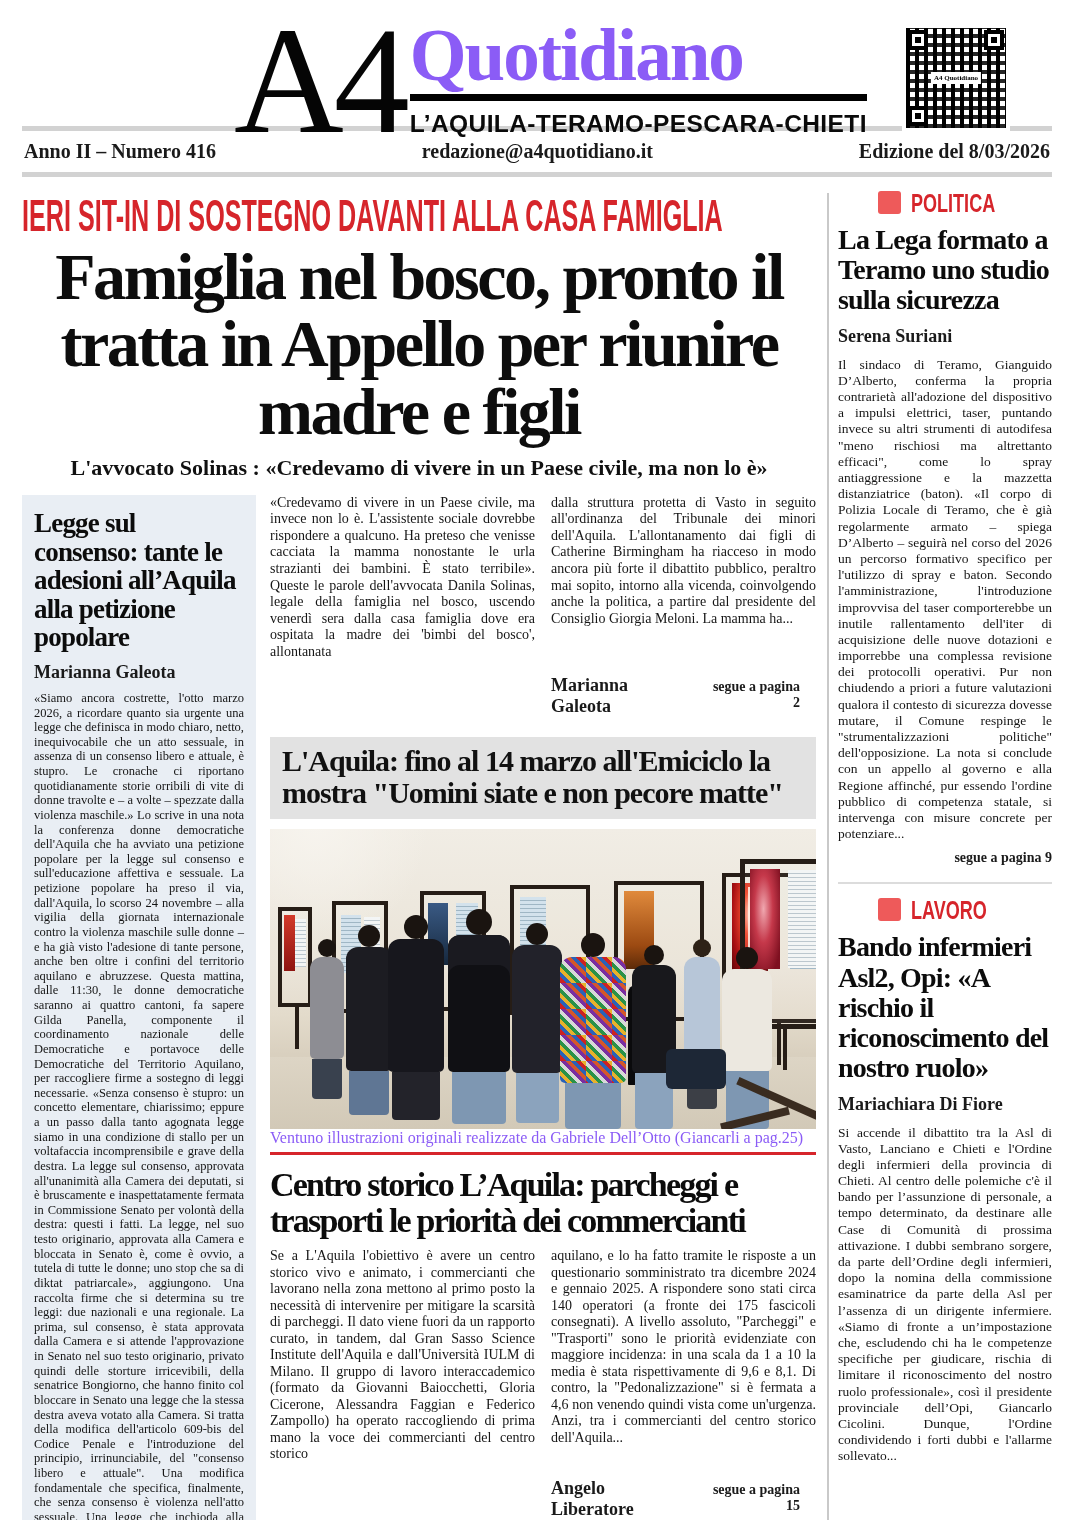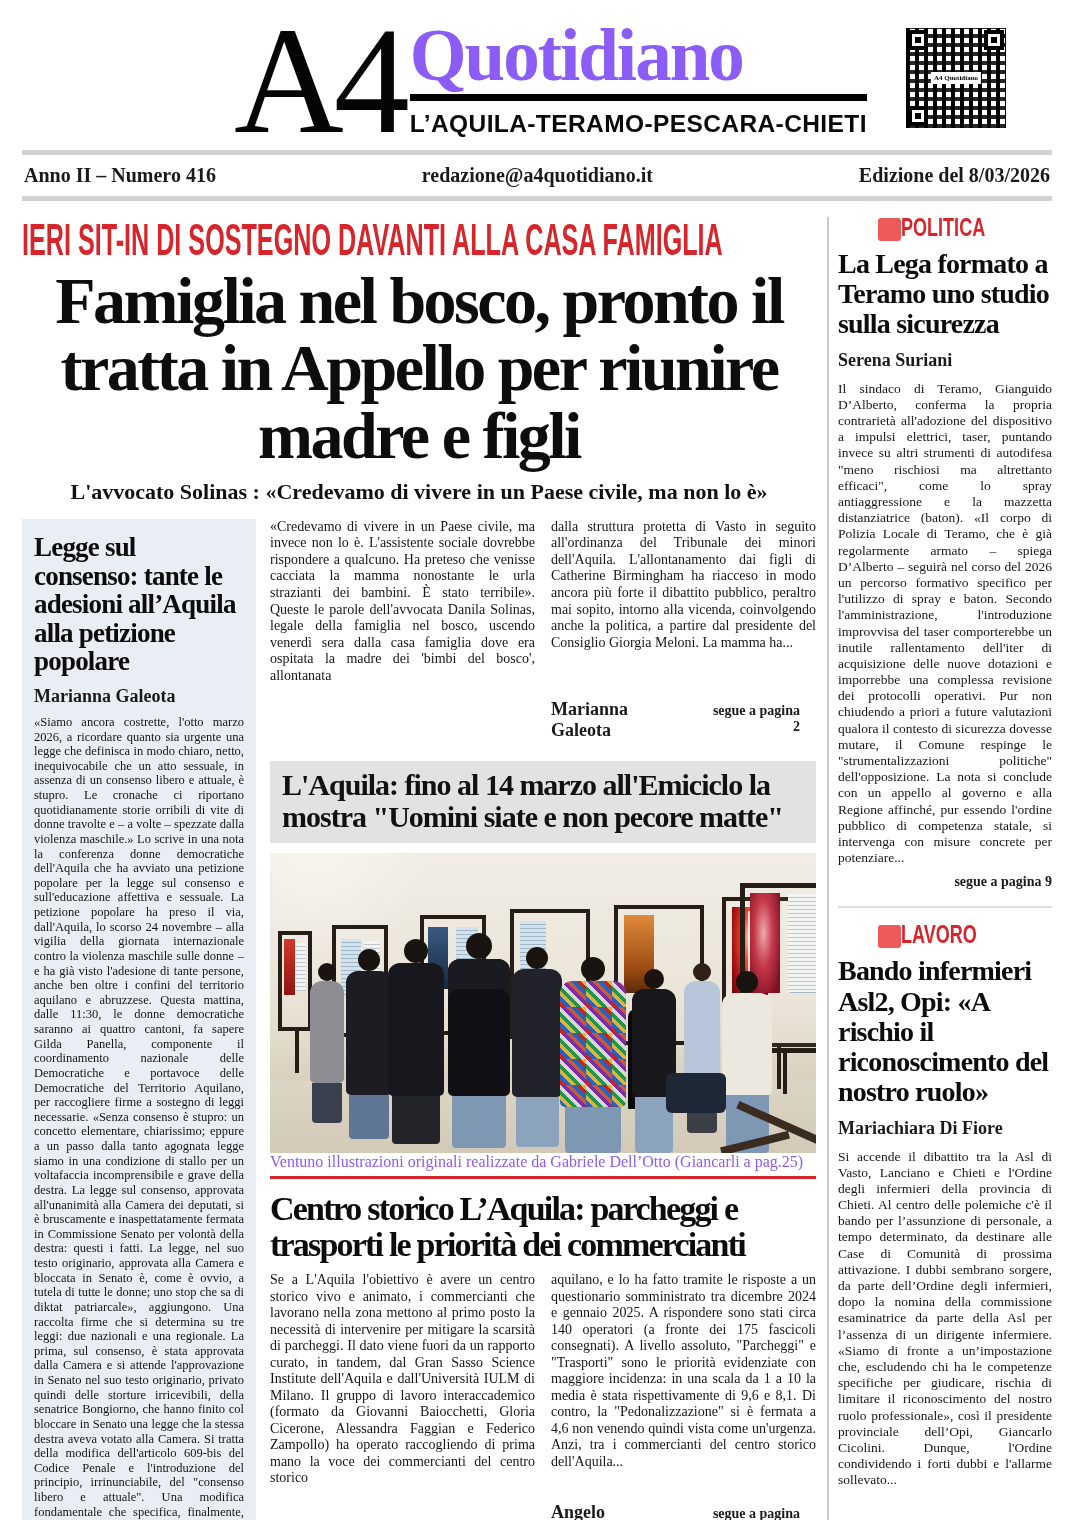--- a/index.html
+++ b/index.html
@@ -2,21 +2,21 @@
 <html><head>
 <meta charset="utf-8">
 <style>
   html,body{margin:0;padding:0;background:#f2f2f2;}
   .page{
     position:relative;width:1074px;height:1520px;margin:0 auto;background:#ffffff;
     box-sizing:border-box;padding:0 22px;overflow:hidden;
     font-family:"Liberation Serif", serif;color:#1a1a1a;
   }
   
-  .masthead{position:relative;height:150px;}
+  .masthead{position:relative;height:126px;}
   .logo-block{position:absolute;left:212px;top:12px;display:flex;align-items:flex-start;}
   .logo-a4{font-family:"Liberation Serif",serif;font-size:152px;line-height:.92;font-weight:400;letter-spacing:-10px;color:#050505;}
   .logo-right{margin-left:10px;padding-top:10px;}
   .logo-name{display:block;font-weight:700;font-size:73px;line-height:.92;letter-spacing:-2px;color:#8b5cf6;}
   .logo-rule{height:7px;background:#000;margin:5px 0 9px;}
   .tagline{display:block;font-family:"Liberation Sans",sans-serif;font-weight:700;font-size:24.5px;letter-spacing:.4px;color:#0a0a0a;}
   
   .qr{position:absolute;right:46px;top:28px;width:100px;height:100px;background:
       repeating-linear-gradient(0deg,rgba(0,0,0,.85) 0 4px,transparent 4px 9px),
       repeating-linear-gradient(90deg,#000 0 4px,#fff 4px 9px);outline:4px solid #fff;}
@@ -53,21 +53,21 @@
   .byline-row{display:flex;justify-content:space-between;align-items:baseline;margin:3px 0 10px;
     width:calc(50% - 8px);margin-left:auto;}
   .byline-row .author{margin:0;font-size:18px;}
   .byline-row .jump{margin:16px;font-size:14px;}
   .exh-head{background:#e2e2e2;padding:8px 12px 10px;font-weight:700;font-size:30px;line-height:1.07;
     letter-spacing:-1px;color:#111;margin-bottom:10px;}
   .caption{font-weight:400;font-size:16px;color:#8b5cf6;}
   .red-rule{height:3px;background:#d6252b;margin:5px 0 12px;}
   .commerce-head{font-weight:700;font-size:34px;line-height:1.04;letter-spacing:-1.8px;color:#0c0c0c;margin:0 0 10px;}
   
-  .section-label{display:flex;align-items:flex-end;margin:2px 0 8px;padding-left:40px;}
+  .section-label{display:flex;align-items:flex-start;gap:10px;margin:2px 0 8px;padding-left:40px;}
   .section-square{width:23px;height:23px;background:#ee5a5a;border-radius:3px;flex-shrink:0;}
   .section-name{font-family:"Liberation Sans",sans-serif;font-weight:700;font-size:22px;color:#d6252b;
     transform:scale(.82,1.15);transform-origin:left center;white-space:nowrap;}
   .sb-headline{font-weight:700;font-size:28px;line-height:1.08;letter-spacing:-.8px;color:#0c0c0c;margin:0 0 10px;}
   .sb-author{font-weight:700;font-size:18px;margin:0 0 10px;}
   .sb-body{font-size:13.5px;line-height:1.2;text-align:justify;color:#151515;}
   .sb-jump{font-weight:700;font-size:14px;text-align:right;margin:8px 0 0;}
   .sb-divider{height:2px;background:#dcdcdc;margin:16px 0 14px;}
   
   .photo{position:relative;height:300px;overflow:hidden;background:linear-gradient(180deg,#f1ede5 0%,#eae4d8 45%,#e3dbcb 62%,#d9d0bf 75%,#d6cdbd 100%);}

